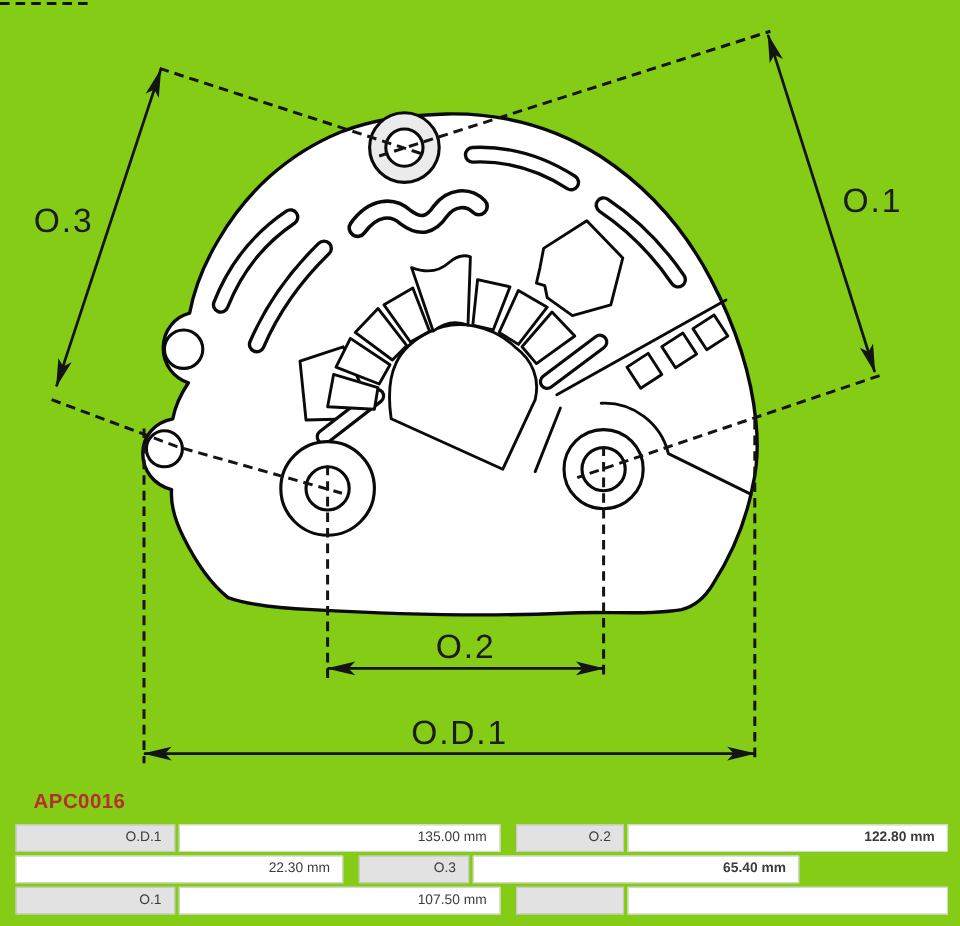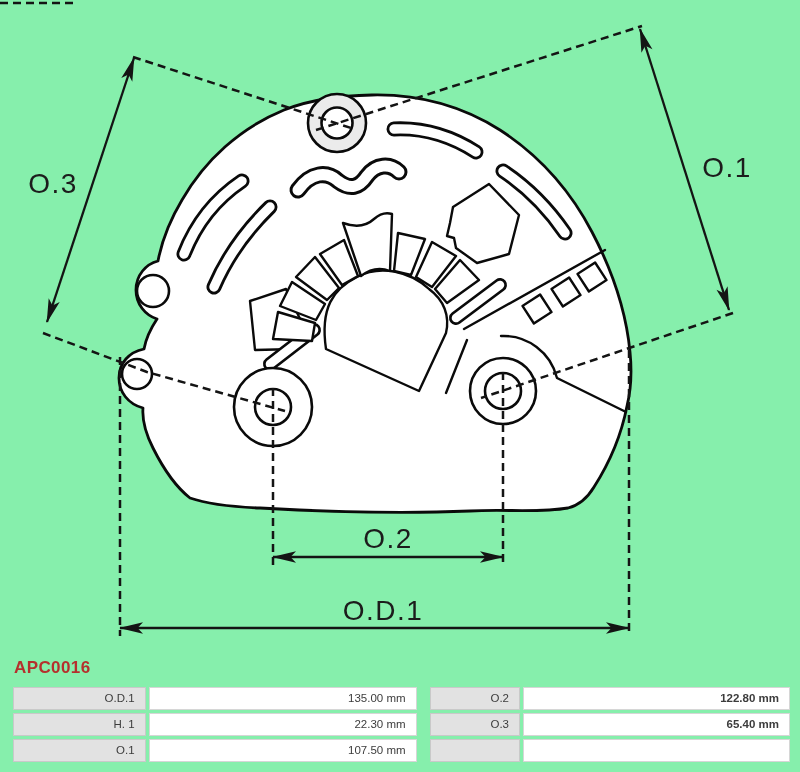--- a/index.html
+++ b/index.html
@@ -1,34 +1,34 @@
 <!DOCTYPE html>
 <html><head>
 <meta charset="utf-8">
 <style>
   html,body{margin:0;padding:0;background:#ffffff;}
   body{width:800px;height:772px;font-family:"Liberation Sans",sans-serif;}
-  .canvas{position:relative;width:800px;height:772px;background:#86efac;overflow:hidden;}
+  .canvas{position:relative;width:800px;height:772px;background:#84cc16;overflow:hidden;}
   .drawing{position:absolute;top:0;left:0;}
 
   
   .part  path,.part circle,.part rect,.part polygon{vector-effect:none;}
   .ol    {fill:#ffffff;stroke:#0a0a0a;stroke-width:2.8;stroke-linejoin:round;}
   .cut   {fill:#ffffff;stroke:#0a0a0a;stroke-width:2.4;stroke-linejoin:round;}
   .cutl  {fill:none;stroke:#0a0a0a;stroke-width:2.4;stroke-linejoin:round;stroke-linecap:round;}
   .slotB {fill:none;stroke:#0a0a0a;stroke-linecap:round;}
   .slotW {fill:none;stroke:#ffffff;stroke-linecap:round;}
   .boss  {fill:#ebebeb;stroke:#0a0a0a;stroke-width:2.6;}
   .hole  {fill:#ffffff;stroke:#0a0a0a;stroke-width:2.6;}
   .dash  {fill:none;stroke:#141414;stroke-width:2.5;stroke-dasharray:8 5;}
   .dim   {fill:none;stroke:#141414;stroke-width:2.3;}
   .ah    {fill:#141414;}
   .dimtxt{fill:#1c1c1c;font-family:"Liberation Sans",sans-serif;font-size:28px;letter-spacing:1.5px;}
 
-  .part-number{position:absolute;left:14px;top:658px;font-size:17px;font-weight:bold;
+  .part-number{position:absolute;left:28px;top:658px;font-size:17px;font-weight:bold;
                color:#b5302d;letter-spacing:.4px;}
 
   .spec-table{position:absolute;left:13px;top:687px;width:777px;}
   .spec-row{display:flex;margin-bottom:3px;}
   .cell{height:21px;line-height:21px;font-size:11.5px;color:#3c3c3c;
         text-align:right;padding-right:10px;box-sizing:content-box;border:1px solid #d6d6d6;}
   .cell.label{background:#e2e2e2;border-color:#c9c9c9;}
   .cell.value{background:#ffffff;}
   .c1{width:123px;margin-right:3px;}
   .v1{width:261px;margin-right:13px;}
@@ -179,21 +179,20 @@
   <div class="part-number">APC0016</div>
 
   <div class="spec-table">
     <div class="spec-row">
       <div class="cell label c1">O.D.1</div>
       <div class="cell value v1">135.00 mm</div>
       <div class="cell label c2">O.2</div>
       <div class="cell value v2">122.80 mm</div>
     </div>
     <div class="spec-row">
-      <div class="cell label c1">H. 1</div>
       <div class="cell value v1">22.30 mm</div>
       <div class="cell label c2">O.3</div>
       <div class="cell value v2">65.40 mm</div>
     </div>
     <div class="spec-row">
       <div class="cell label c1">O.1</div>
       <div class="cell value v1">107.50 mm</div>
       <div class="cell label c2"></div>
       <div class="cell value v2"></div>
     </div>

